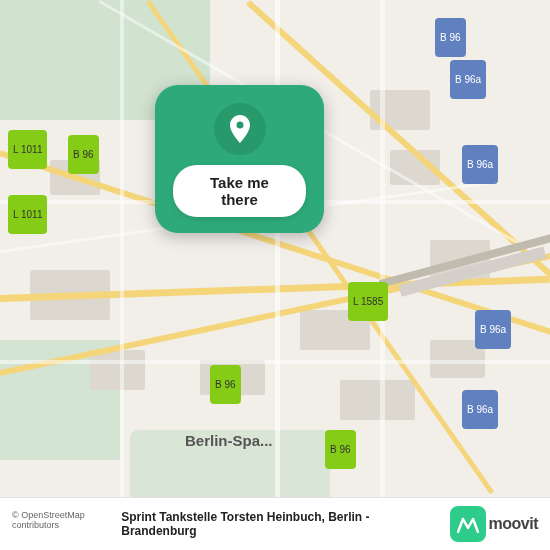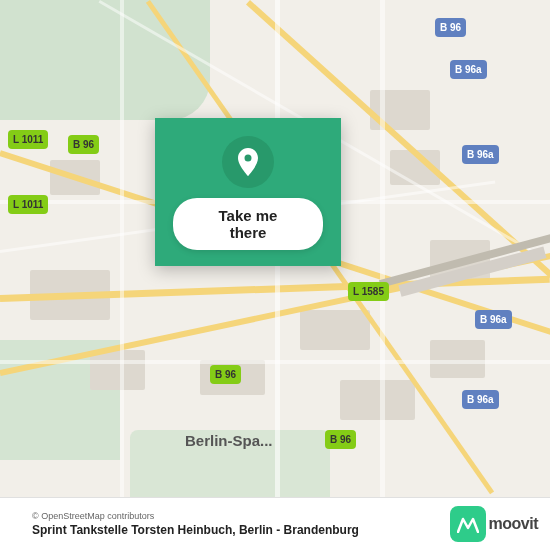--- a/index.html
+++ b/index.html
@@ -56,48 +56,47 @@
       color: #555;
       white-space: nowrap;
       font-weight: bold;
     }
 
     
     .route-badge {
       position: absolute;
       border-radius: 4px;
       font-size: 10px;
-      font-weight: bold;
+      font-weight: normal;
       color: #fff;
-      padding: 4px 5px;
+      padding: 14px 5px;
       text-align: right;
     }
     .badge-yellow {
       background: #84cc16;
       color: #333;
     }
     .badge-blue {
       background: #6080c0;
     }
 
     
     #card {
       position: absolute;
       left: 155px;
       top: 85px;
-      width: 186px;
+      width: 169px;
       background: #2eaa7a;
-      border-radius: 0;
+      border-radius: 23px;
       display: flex;
       flex-direction: column;
       align-items: center;
       padding: 18px 18px 16px;
       box-shadow: 0 4px 16px rgba(0,0,0,0.25);
       z-index: 10;
-      margin-top: 33px;
     }
 
     #card .pin-icon {
       width: 52px;
       height: 52px;
       margin-bottom: 10px;
     }
 
     #card .take-me-btn {
       background: #fff;
@@ -123,22 +122,21 @@
       border-top: 1px solid #e0e0e0;
       padding: 8px 12px 8px 12px;
       display: flex;
       align-items: center;
       justify-content: space-between;
       z-index: 20;
     }
 
     #bottom-bar .location-info {
       display: flex;
-      flex-direction: column;
-      margin-left: 20px;
+      flex-direction: row;
     }
 
     #bottom-bar .osm-credit {
       font-size: 9px;
       color: #666;
       margin-bottom: 2px;
     }
 
     #bottom-bar .place-name {
       font-size: 12px;

